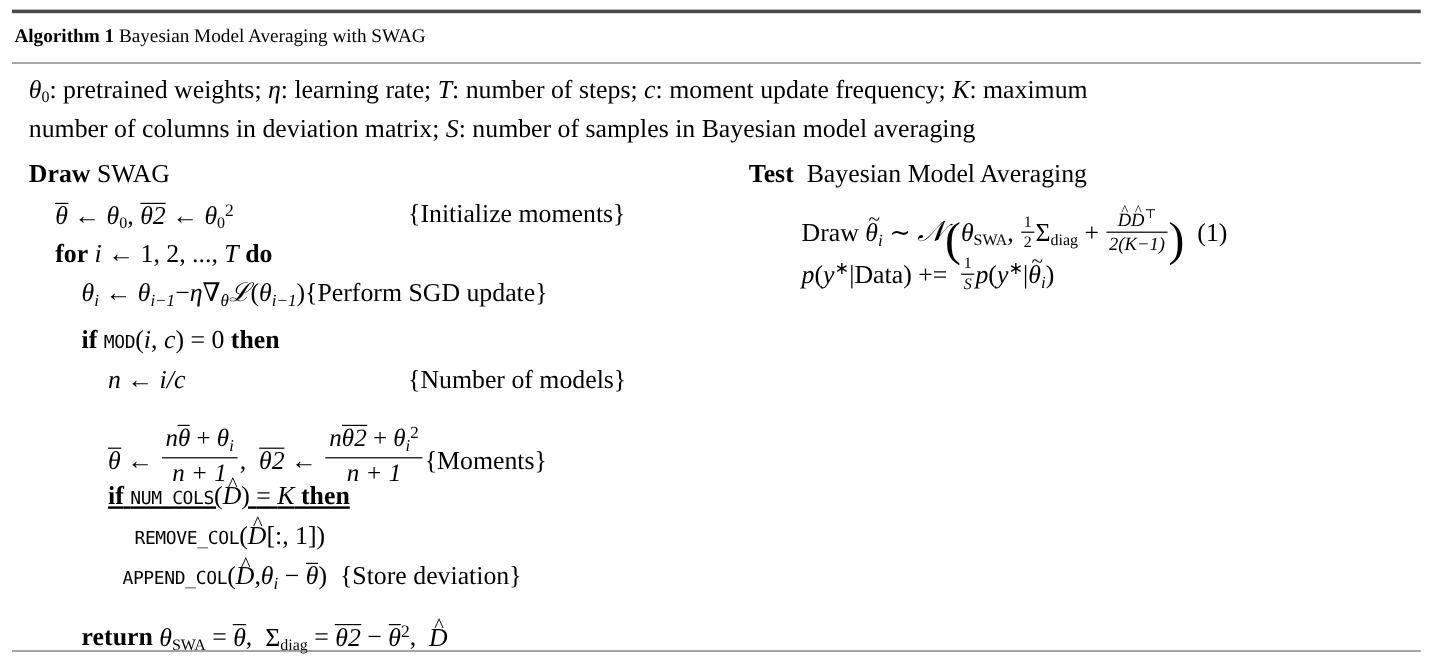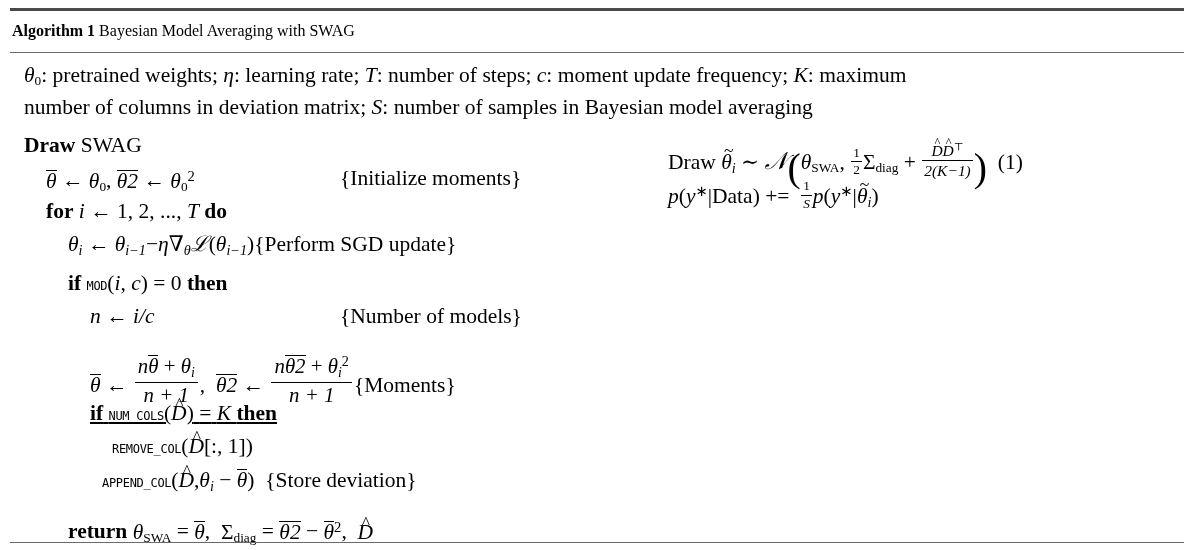--- a/index.html
+++ b/index.html
@@ -84,21 +84,21 @@
   .ind1 { padding-left: 22px; }
   .ind2 { padding-left: 44px; }
   .ind3 { padding-left: 66px; }
   .ind4 { padding-left: 88px; }
 
   b, .kw { font-weight: bold; }
   .mathvar { font-style: italic; font-family: "Liberation Serif", serif; text-align: center; }
 
   .tt {
     font-family: "DejaVu Sans Mono", "Liberation Mono", monospace;
-    font-size: 12px;
+    font-size: 15px;
     letter-spacing: -0.3px;
   }
 
   .ovl { 
     border-top: 1.3px solid #000;
     padding-top: 0px;
     display: inline-block;
     line-height: 1.0;
   }
   .sub  { font-size: 0.66em; vertical-align: -0.28em; font-style: italic; }
@@ -285,20 +285,24 @@
         <span class="ovl mathvar">θ2</span>
         <span>−</span>
         <span class="mathvar"><span class="ovl">θ</span><span class="sup">2</span></span><span>,</span>
         &nbsp;<span class="hatwrap mathvar"><span class="hat">^</span><span>D</span></span>
       </div>
 
     </div>
 
     <div class="col-test">
 
+      <div class="row ln ind0">
+        <b>Test</b>
+        &nbsp;<span>Bayesian Model Averaging</span>
+      </div>
 
 
       <div class="row tall ln ind2">
         <span style="position:relative; top:6px; display:inline-block;">
           <span>Draw</span>
           <span class="tildewrap mathvar"><span class="tld">~</span><span>θ</span><span class="sub">i</span></span>
           <span>∼</span>
           <span class="mathvar" style="font-size:1.12em;">𝒩</span><span class="bigparen">(</span><span class="mathvar"><span>θ</span><span class="subu">SWA</span></span><span>,</span>
           <span class="frac-sm"><span class="num">1</span><span class="den">2</span></span><span><span>Σ</span><span class="subu">diag</span></span>
           <span>+</span>

